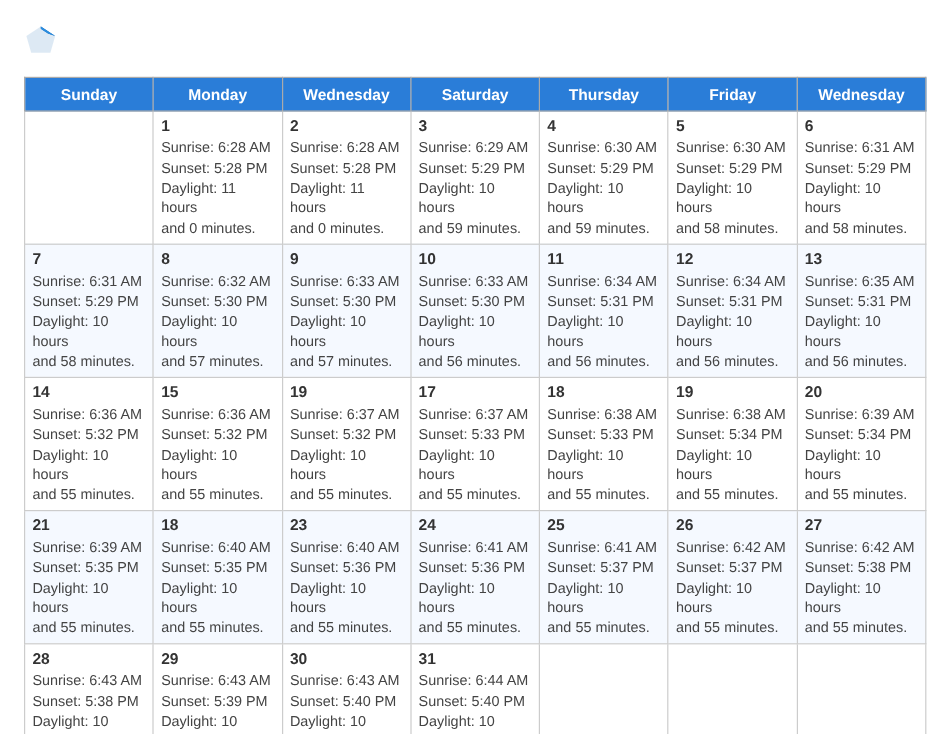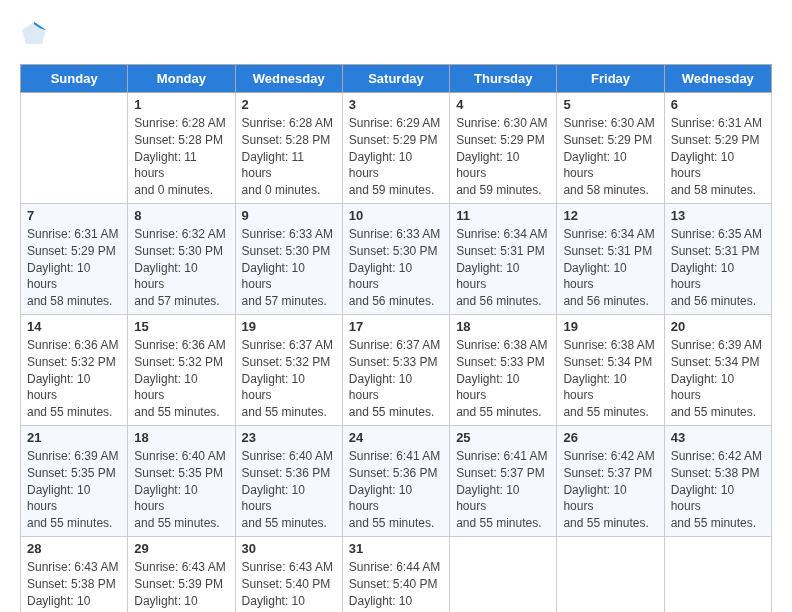--- a/index.html
+++ b/index.html
@@ -238,21 +238,21 @@
         </td>
         <td>
           <span class="day-num">25</span>
           <div class="day-info">Sunrise: 6:41 AM<br>Sunset: 5:37 PM<br>Daylight: 10 hours<br>and 55 minutes.</div>
         </td>
         <td>
           <span class="day-num">26</span>
           <div class="day-info">Sunrise: 6:42 AM<br>Sunset: 5:37 PM<br>Daylight: 10 hours<br>and 55 minutes.</div>
         </td>
         <td>
-          <span class="day-num">43</span>
+          <span class="day-num">27</span>
           <div class="day-info">Sunrise: 6:42 AM<br>Sunset: 5:38 PM<br>Daylight: 10 hours<br>and 55 minutes.</div>
         </td>
       </tr>
       <tr>
         <td>
           <span class="day-num">28</span>
           <div class="day-info">Sunrise: 6:43 AM<br>Sunset: 5:38 PM<br>Daylight: 10 hours<br>and 55 minutes.</div>
         </td>
         <td>
           <span class="day-num">29</span>

